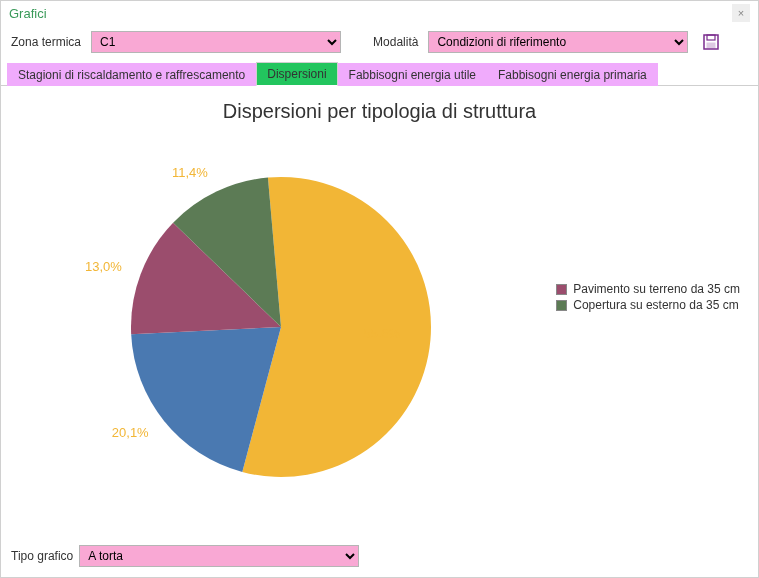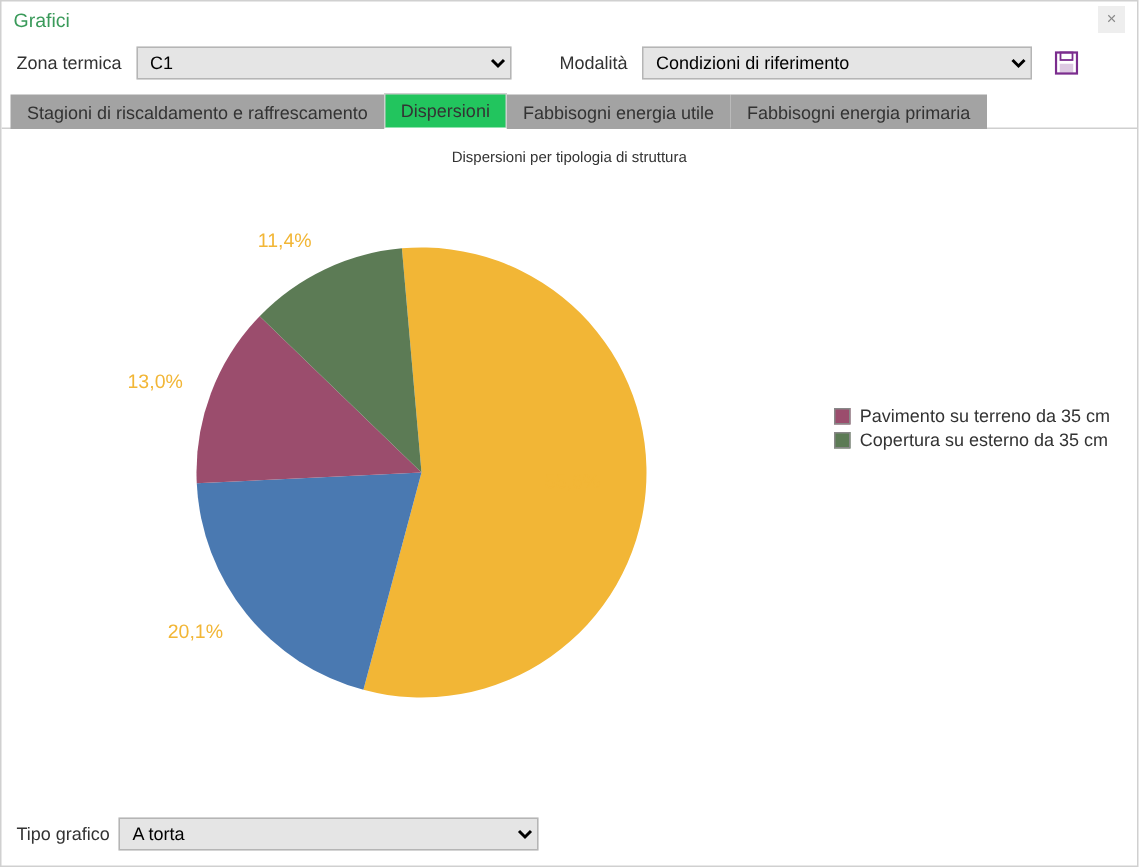--- a/index.html
+++ b/index.html
@@ -32,21 +32,21 @@
   .controls-row {
     padding: 6px 10px;
     display: flex;
     align-items: center;
     gap: 6px;
   }
   .controls-row label { margin-right: 4px; }
   select.dropdown {
     height: 22px;
     border: 1px solid #b5b5b5;
-    background: #e5e5e5;
+    background: #f9a8d4;
     font-size: 12px;
     padding: 0 4px;
   }
   #zone-select { width: 250px; }
   #mode-select { width: 260px; margin-right: 8px; }
   .save-icon {
     width: 18px; height: 18px;
     color: #7b2d8e;
     display: flex; align-items: center; justify-content: center;
     cursor: pointer;
@@ -58,30 +58,30 @@
     border-bottom: 1px solid #cfcfcf;
     margin-top: 2px;
   }
   .tab {
     padding: 4px 10px;
     border: 1px solid transparent;
     border-bottom: none;
     position: relative;
     top: 1px;
     cursor: pointer;
-    background: #a3a3a3;
+    background: #f0abfc;
   }
   .tab.active {
     border-color: #cfcfcf;
     border-bottom: 1px solid #fff;
     background: #22c55e;
   }
   .chart-title-row {
     text-align: center;
-    font-size: 10px;
+    font-size: 20px;
     padding: 14px 0 4px;
   }
   .chart-area {
     flex: 1;
     position: relative;
   }
   .chart-area svg {
     position: absolute;
     top: 0; left: 0;
   }

